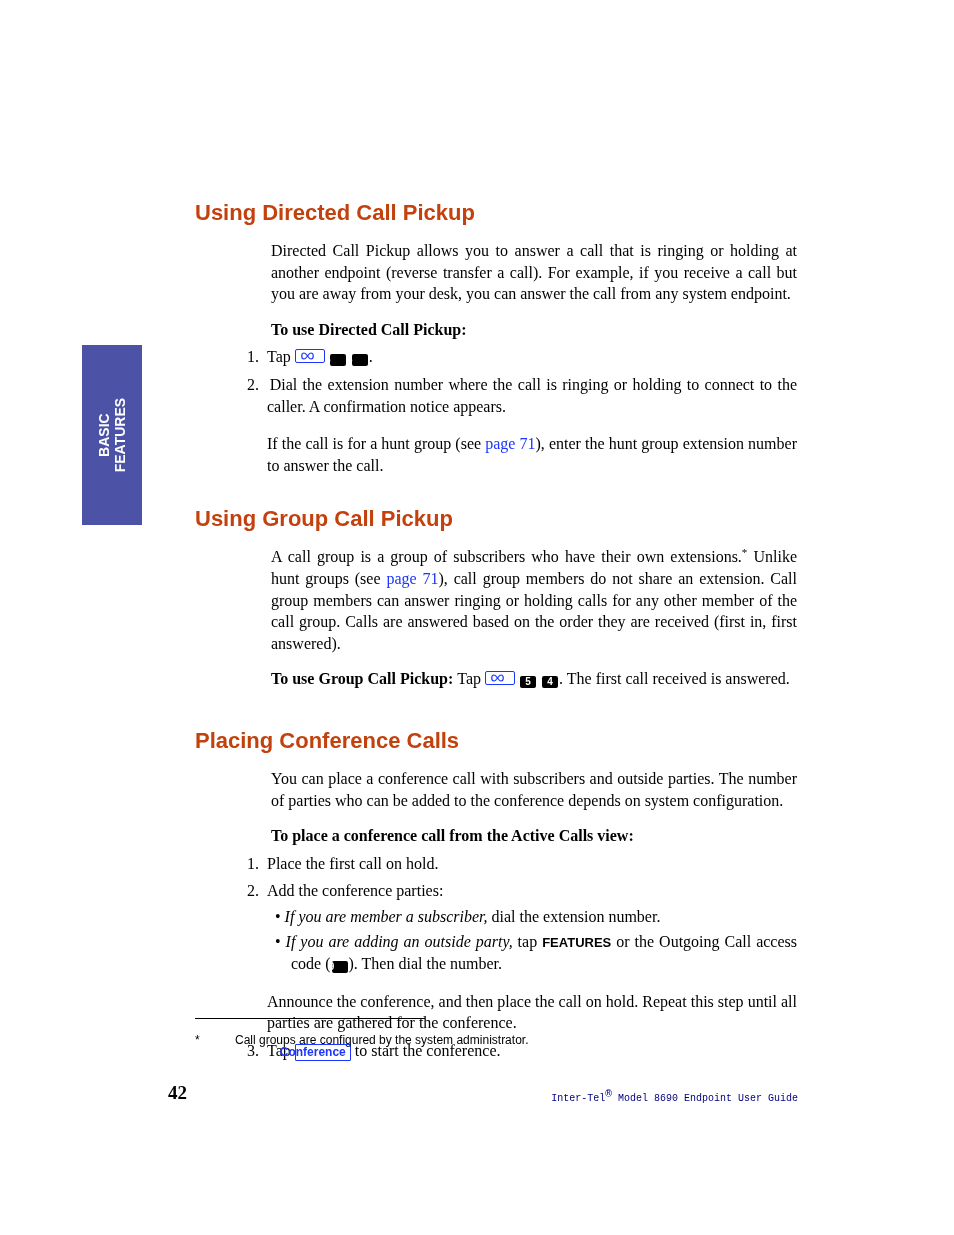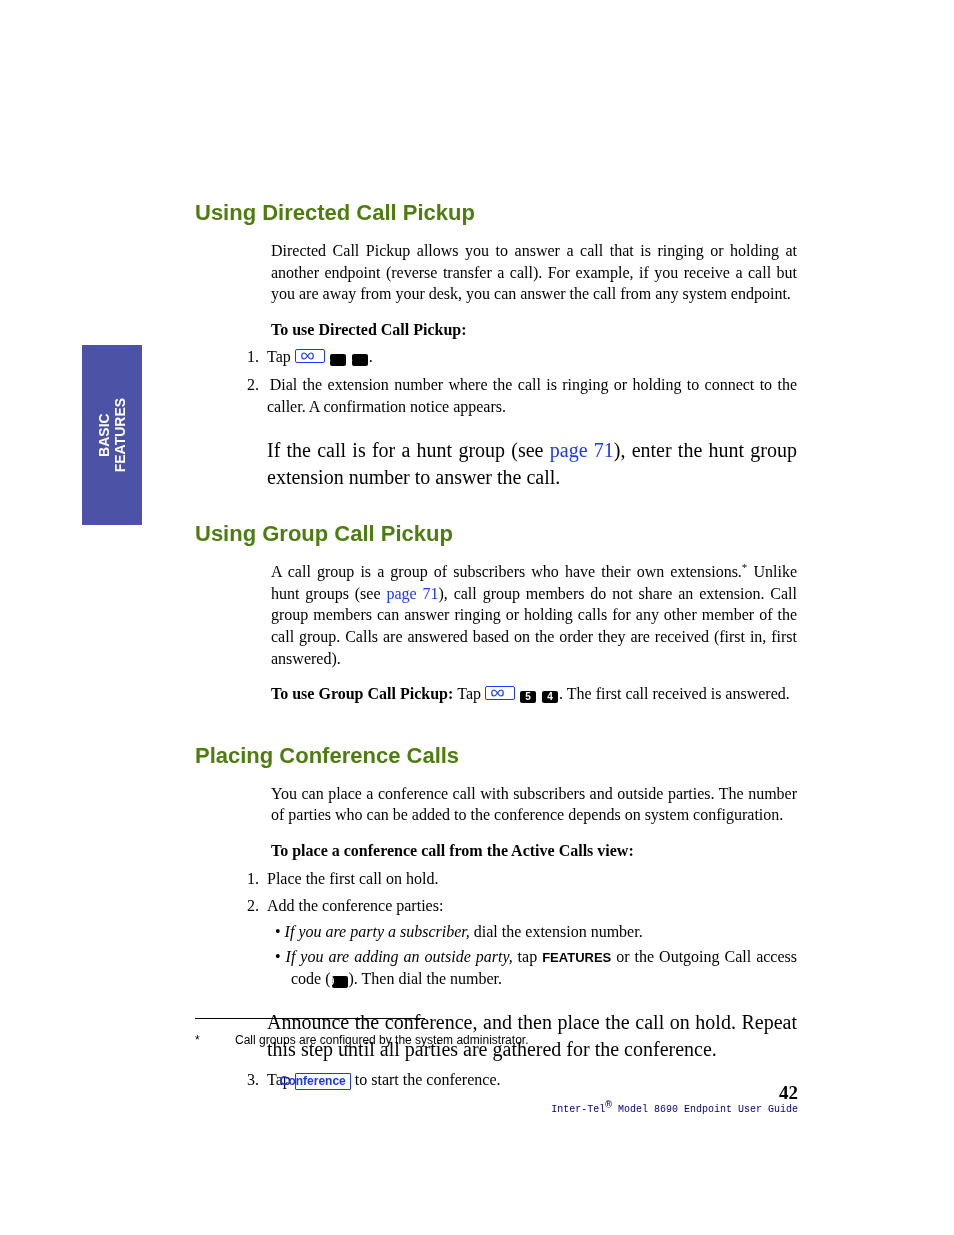--- a/index.html
+++ b/index.html
@@ -36,21 +36,21 @@
     position: absolute;
     left: 195px;
     top: 200px;
     width: 602px;
   }
   h2 {
     font-family: Arial, Helvetica, sans-serif;
     font-weight: bold;
     font-size: 22px;
     margin: 0 0 14px 0;
-    color: #4d7c0f;
+    color: #c2410c;
   }
   .para {
     font-size: 16px;
     line-height: 1.35;
     margin: 0 0 14px 0;
     text-align: justify;
   }
   .indent1 { margin-left: 76px; }
   .bold { font-weight: bold; }
   ol {
@@ -76,21 +76,21 @@
     text-indent: -16px;
     text-align: justify;
     margin-bottom: 4px;
   }
   .bullets > li::before {
     content: "•  ";
   }
   .sub-note {
     margin-left: 72px;
     text-indent: 0;
-    font-size: 20px;
+    font-size: 16px;
     line-height: 1.35;
     text-align: justify;
     margin-bottom: 6px;
   }
   .link { color: #1b36ff; }
   .key-inf {
     display: inline-block;
     width: 28px;
     height: 12px;
     border: 1px solid #1b36ff;
@@ -163,21 +163,20 @@
     vertical-align: top;
   }
   .footer {
     position: absolute;
     left: 168px;
     top: 1082px;
     width: 630px;
     display: flex;
     justify-content: space-between;
     align-items: flex-end;
-    flex-direction: column;
   }
   .page-num {
     font-family: "Times New Roman", Times, serif;
     font-weight: bold;
     font-size: 19px;
   }
   .doc-title {
     font-family: Liberation Mono, monospace;
     font-size: 10px;
     color: #000080;
@@ -222,21 +221,21 @@
 
   <div class="section-gap"></div>
 
   <h2>Placing Conference Calls</h2>
   <p class="para indent1">You can place a conference call with subscribers and outside parties. The number of parties who can be added to the conference depends on system configuration.</p>
   <p class="para indent1 bold" style="margin-bottom:6px;">To place a conference call from the Active Calls view:</p>
   <ol>
     <li>1.&nbsp;&nbsp;<span>Place the first call on hold.</span></li>
     <li>2.&nbsp;&nbsp;<span>Add the conference parties:</span>
       <ul class="bullets">
-        <li><span class="italic">If you are party a subscriber,</span><span> dial the extension number.</span></li>
+        <li><span class="italic">If you are member a subscriber,</span><span> dial the extension number.</span></li>
         <li><span class="italic">If you are adding an outside party,</span><span> tap </span><span class="outgoing">FEATURES</span><span> or the Outgoing Call access code (</span><span class="key-d">9</span><span>). Then dial the number.</span></li>
       </ul>
     </li>
   </ol>
   <p class="sub-note">Announce the conference, and then place the call on hold. Repeat this step until all parties are gathered for the conference.</p>
   <ol style="margin-top:0;">
     <li>3.&nbsp;&nbsp;<span>Tap </span><span class="conf-btn">Conference</span><span> to start the conference.</span></li>
   </ol>
 
 </div>

